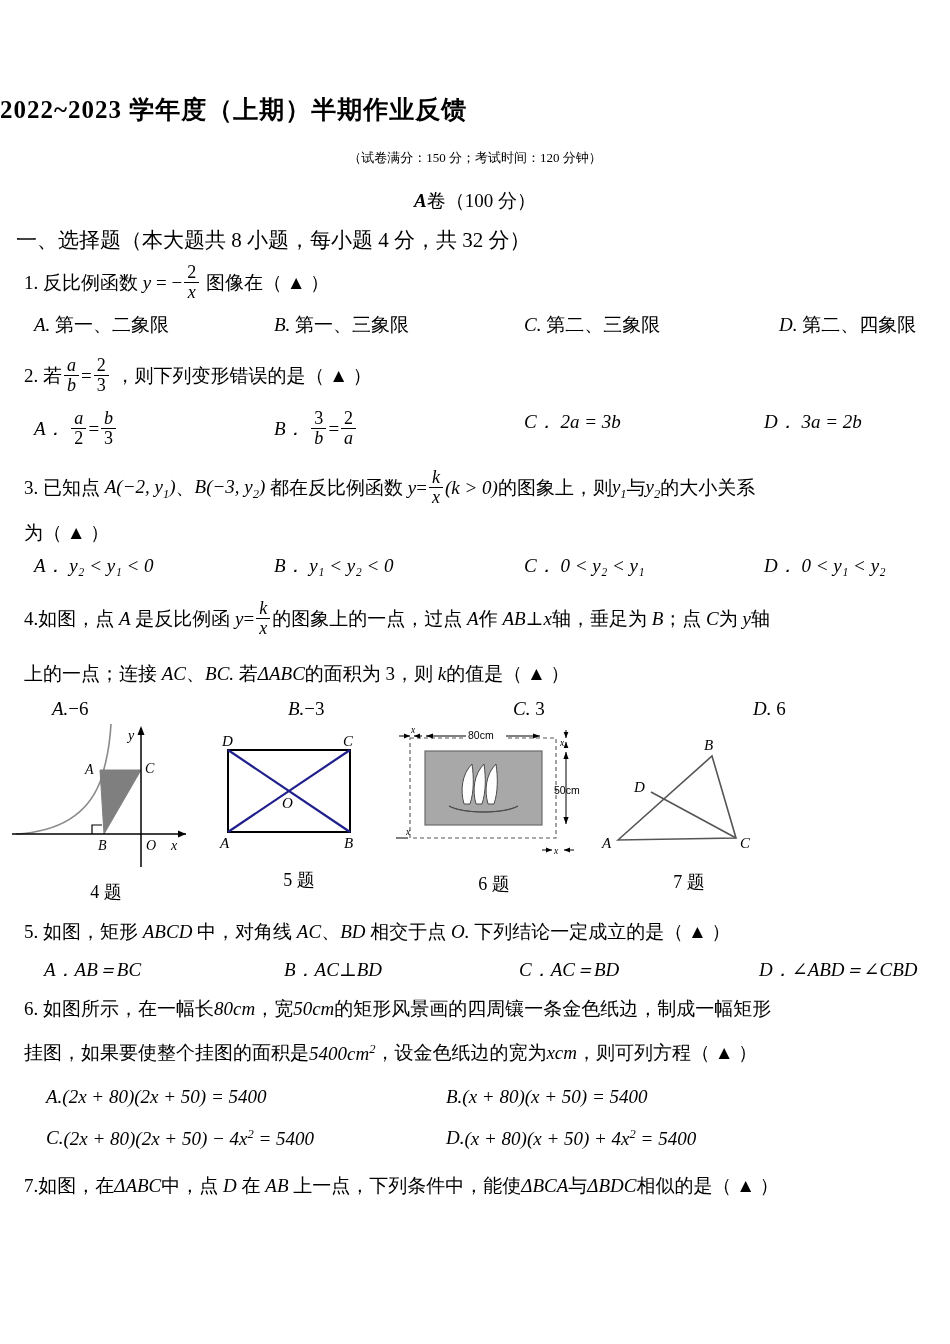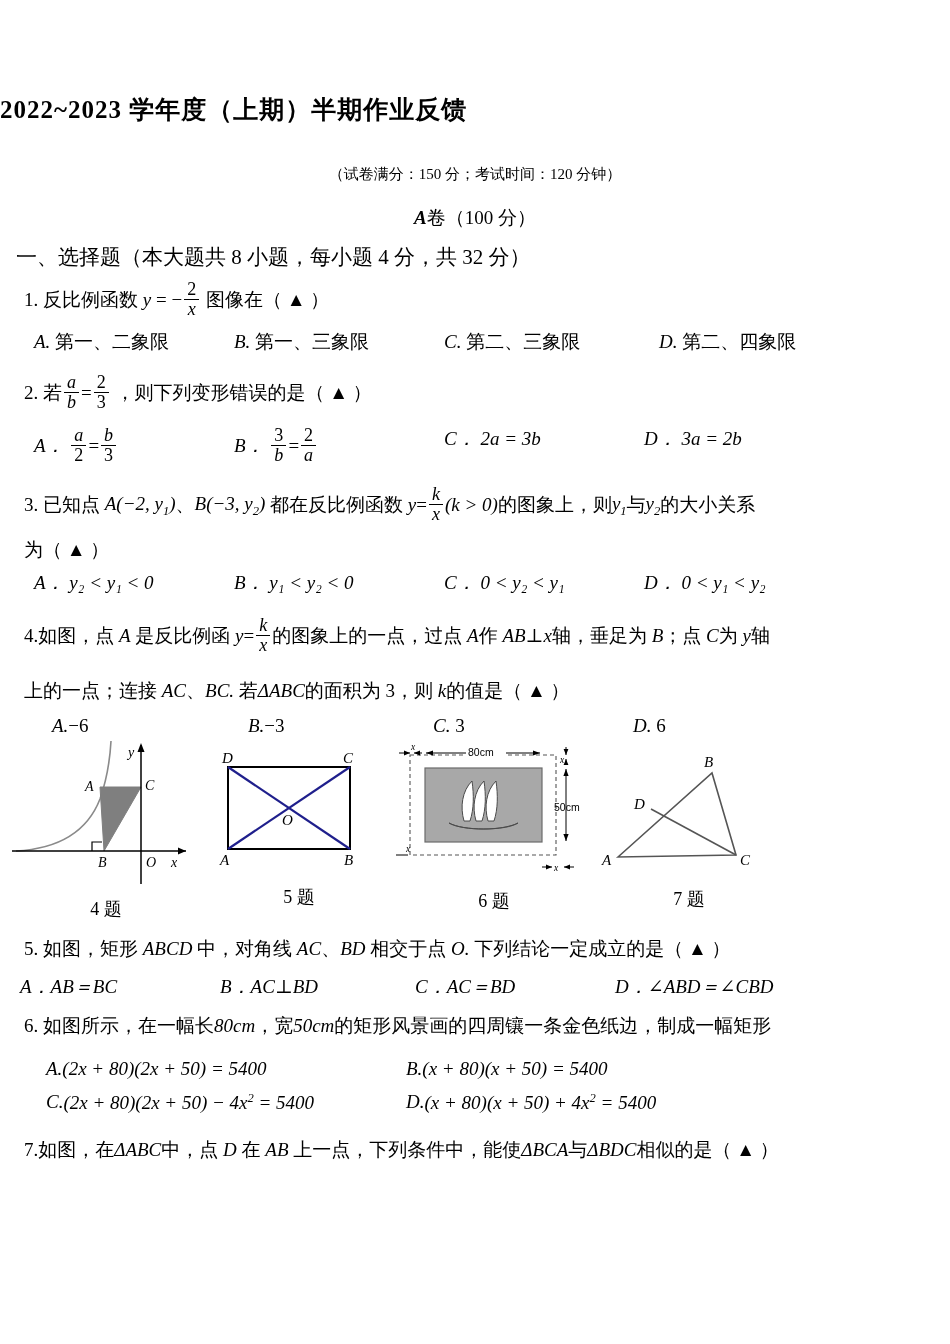--- a/index.html
+++ b/index.html
@@ -33,22 +33,22 @@
   .subject-title {
     text-align: center;
     font-size: 28px;
     font-weight: 700;
     letter-spacing: 4px;
     margin-top: 22px;
     font-family: "DejaVu Serif", "Liberation Serif", serif;
   }
   .exam-info {
     text-align: center;
-    font-size: 15px;
-    margin-top: 40px;
+    font-size: 13px;
+    margin-top: 24px;
   }
   .part-label {
     text-align: center;
     font-size: 19px;
     margin-top: 21px;
   }
   .part-label .it { font-style: italic; font-weight: 700; }
   .section-head {
     font-size: 21px;
     font-weight: 400;
@@ -59,20 +59,21 @@
     font-size: 19px;
     padding-left: 24px;
     line-height: 1.5;
     margin-top: 9px;
   }
   .opts {
     font-size: 19px;
     padding-left: 34px;
     margin-top: 10px;
     display: flex;
+    gap: 40px;
   }
   .opt { white-space: nowrap; }
   .ol { font-style: italic; }
   .it { font-style: italic; }
 
   
   .frac {
     display: inline-block;
     vertical-align: -0.52em;
     text-align: center;
@@ -287,36 +288,39 @@
   <div class="q" style="margin-top:14px">
     <span>5.</span>
     <span>如图，矩形</span>
     <span class="it">ABCD</span>
     <span>中，对角线</span>
     <span class="it">AC</span><span>、</span><span class="it">BD</span>
     <span>相交于点</span>
     <span class="it">O.</span>
     <span>下列结论一定成立的是（ ▲ ）</span>
   </div>
-  <div class="opts" style="padding-left:20px">
+  <div class="opts" style="padding-left:44px">
     <span class="opt" style="width:200px"><span class="ol">A．</span><span class="it">AB＝BC</span></span>
     <span class="opt" style="width:195px"><span class="ol">B．</span><span class="it">AC⊥BD</span></span>
     <span class="opt" style="width:200px"><span class="ol">C．</span><span class="it">AC＝BD</span></span>
     <span class="opt"><span class="ol">D．</span><span class="it">∠ABD＝∠CBD</span></span>
   </div>
 
   <div class="q" style="margin-top:12px">
     <span>6.</span>
     <span>如图所示，在一幅长</span><span class="it">80cm</span><span>，宽</span><span class="it">50cm</span><span>的矩形风景画的四周镶一条金色纸边，制成一幅矩形</span>
   </div>
+  <div class="q" style="margin-top:16px">
+    <span>挂图，如果要使整个挂图的面积是</span><span class="it"><span>5400cm</span><sup>2</sup></span><span>，设金色纸边的宽为</span><span class="it">xcm</span><span>，则可列方程（ ▲ ）</span>
+  </div>
   <div class="opts" style="margin-top:18px;padding-left:46px">
     <span class="opt" style="width:360px"><span class="ol">A.</span><span class="it">(2x + 80)(2x + 50) = 5400</span></span>
     <span class="opt"><span class="ol">B.</span><span class="it">(x + 80)(x + 50) = 5400</span></span>
   </div>
-  <div class="opts" style="margin-top:10px;padding-left:46px">
+  <div class="opts" style="margin-top:18px;padding-left:46px">
     <span class="opt" style="width:360px"><span class="ol">C.</span><span class="it"><span>(2x + 80)(2x + 50) − 4x</span><sup>2</sup><span> = 5400</span></span></span>
     <span class="opt"><span class="ol">D.</span><span class="it"><span>(x + 80)(x + 50) + 4x</span><sup>2</sup><span> = 5400</span></span></span>
   </div>
 
   <div class="q" style="margin-top:22px">
     <span>7.</span><span>如图，在</span><span class="it">ΔABC</span><span>中，点</span>
     <span class="it">D</span>
     <span>在</span>
     <span class="it">AB</span>
     <span>上一点，下列条件中，能使</span><span class="it">ΔBCA</span><span>与</span><span class="it">ΔBDC</span><span>相似的是（ ▲ ）</span>

